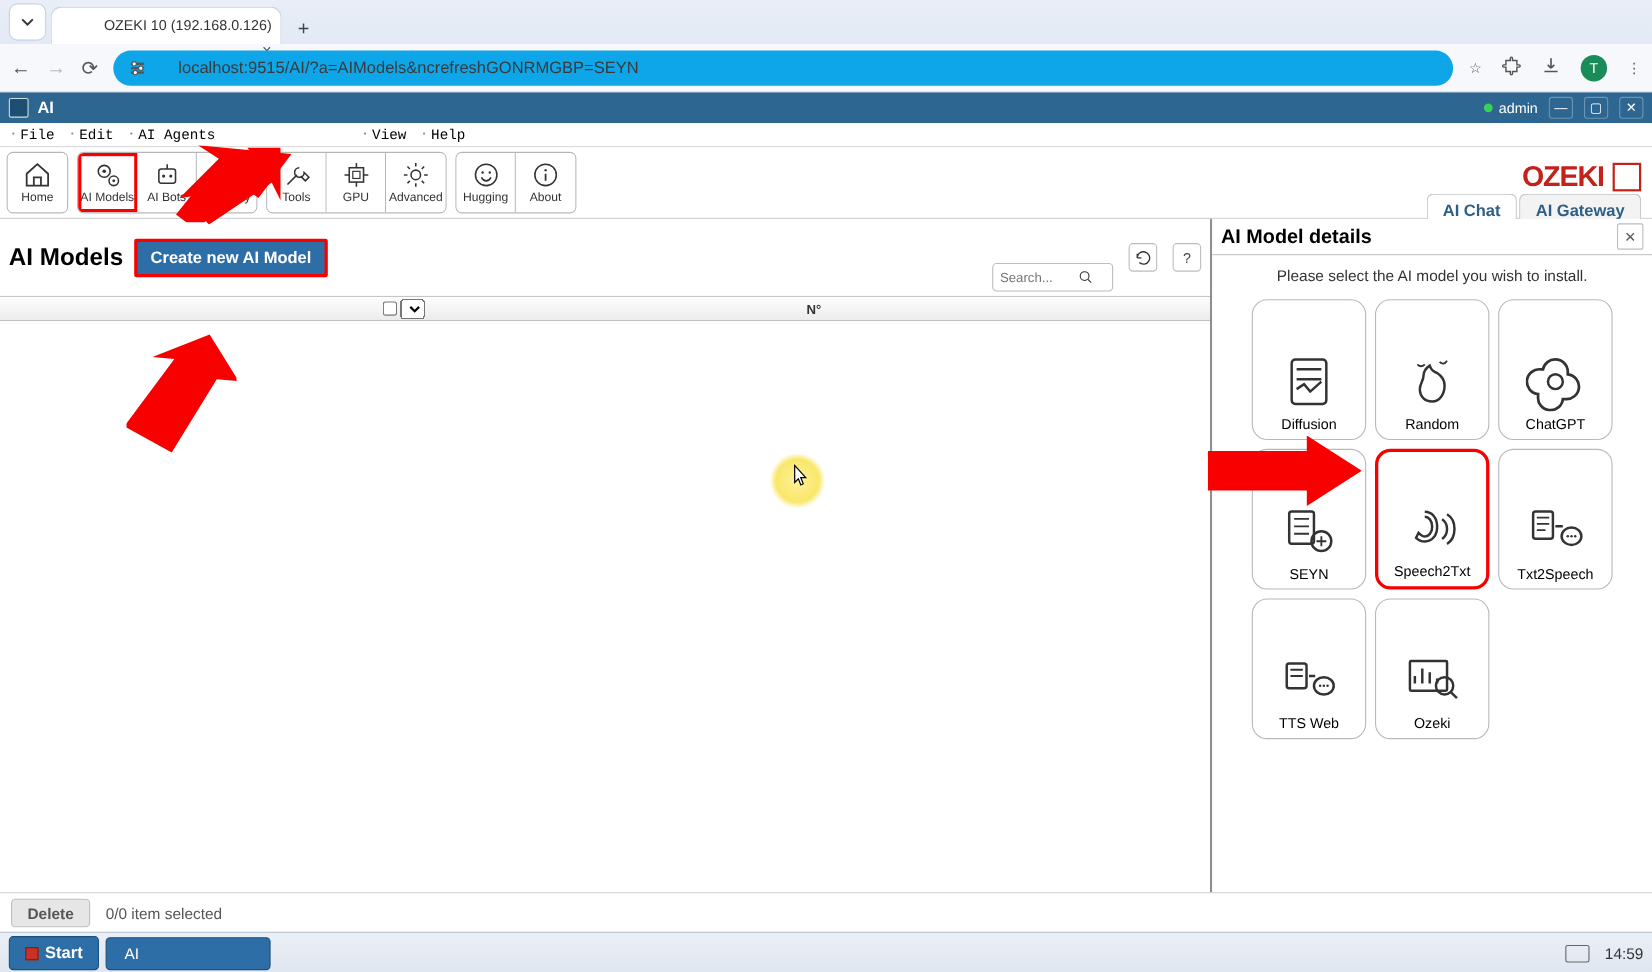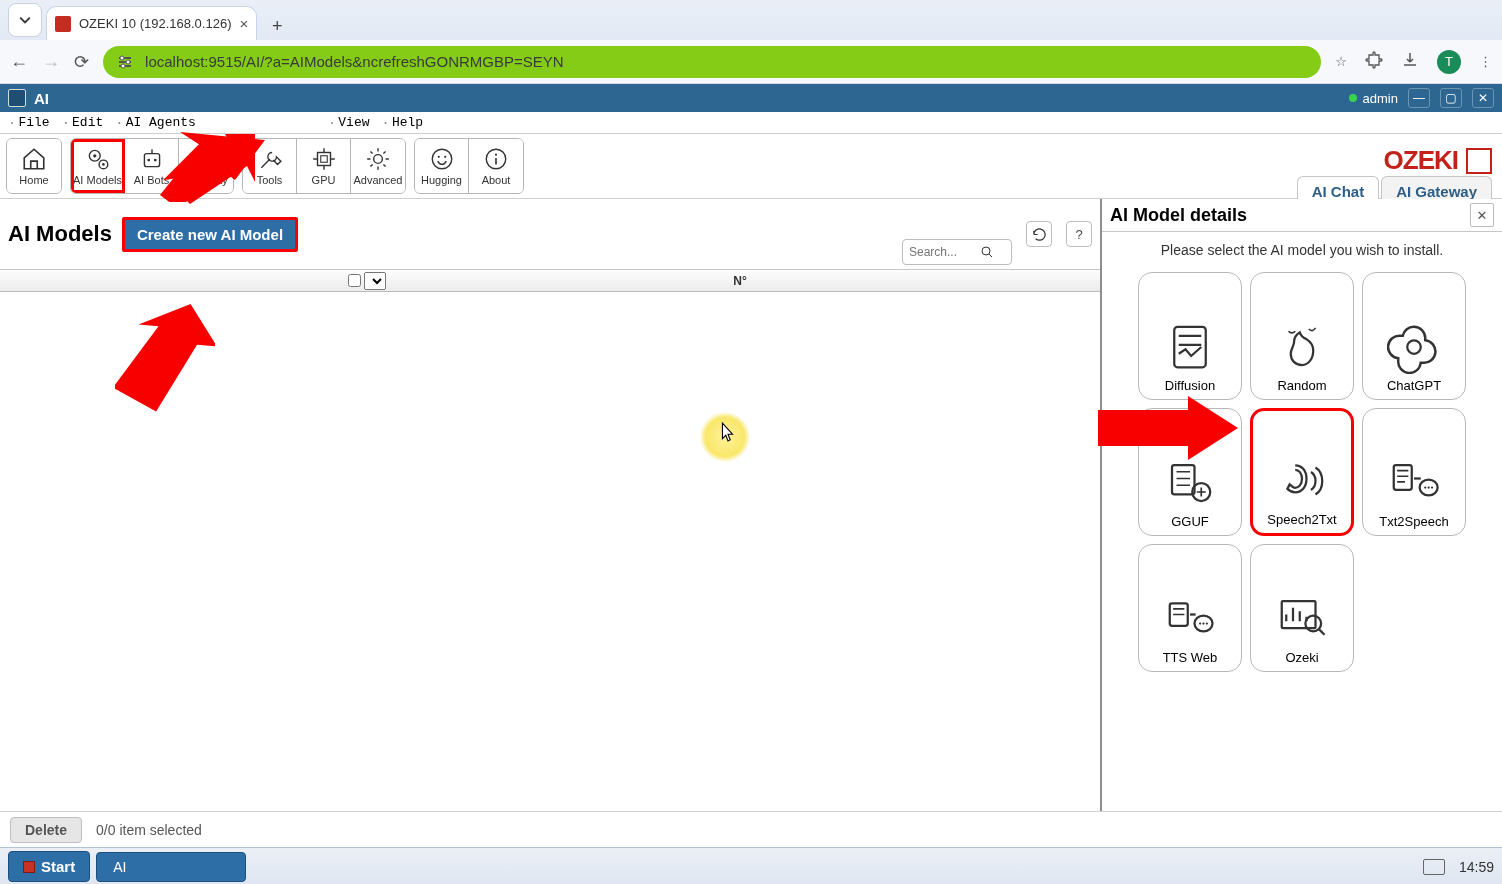--- a/index.html
+++ b/index.html
@@ -6,29 +6,29 @@
   html, body {
     width: 1502px; height: 884px; overflow: hidden;
     font-family: Arial, Helvetica, sans-serif;
     background: #fff;
     font-size: 13px;
   }
 
   
   .browser-chrome { background: linear-gradient(#e9eef7,#e3eaf5); height: 40px; display:flex; align-items:flex-end; padding:0 4px;}
   .tab-dropdown { width:34px; height:34px; border:1px solid #c7d3e3; border-radius:8px; background:#fff; margin:3px 4px; display:flex; align-items:center; justify-content:center;}
-  .tab { display:flex; align-items:center; height:34px; background:#fff; border-radius:10px 10px 0 0; padding:0 8px; gap:8px; min-width:210px; border:1px solid #c8d5e7; border-bottom:none;}
+  .tab { display:flex; align-items:flex-end; height:34px; background:#fff; border-radius:10px 10px 0 0; padding:0 8px; gap:8px; min-width:210px; border:1px solid #c8d5e7; border-bottom:none;flex-direction:column;}
   .favicon { width:16px; height:16px; background:#c52c1f; border-radius:2px; }
   .tab-title { color:#333; font-size:13px;}
   .tab-close { color:#555; font-size:15px; margin-left:auto; }
   .new-tab { width:28px; height:28px; display:flex; align-items:center; justify-content:center; color:#444; margin-left:6px; font-size:18px;}
 
   .addr-bar { height:44px; background:#f6f8fb; display:flex; align-items:center; padding:0 10px; gap:14px; border-bottom:1px solid #d6dde8;}
   .nav-btn { color:#555; font-size:18px; }
-  .url-box { flex:1; background:#84cc16; border-radius:18px; height:32px; display:flex; align-items:center; padding:0 14px; color:#3a3a3a; font-size:15px; gap:12px;}
+  .url-box { flex:1; background:#0ea5e9; border-radius:18px; height:32px; display:flex; align-items:center; padding:0 14px; color:#3a3a3a; font-size:15px; gap:29px;}
   .ext-icons { display:flex; gap:18px; color:#555; align-items:center;}
   .profile-dot { width:24px; height:24px; border-radius:50%; background:#1a8c5a; color:#fff; display:flex; align-items:center; justify-content:center; font-size:13px;}
 
   
   .app-window-bar { background:#2d6690; height:28px; display:flex; align-items:center; color:#fff; padding:0 8px; gap:8px; font-size:15px;}
   .app-window-bar .app-icon { width:18px; height:18px; background:#1e4f72; border:1px solid #cdd; border-radius:2px;}
   .user-ind { margin-left:auto; display:flex; align-items:center; gap:6px; font-size:13px;}
   .green-dot { width:8px; height:8px; border-radius:50%; background:#39d353;}
   .win-ctrl { width:22px; height:20px; border:1px solid #6a95b3; border-radius:3px; display:flex; align-items:center; justify-content:center; margin-left:4px; color:#fff; font-size:12px;}
 
@@ -339,21 +339,21 @@
           </svg>
         <span>ChatGPT</span>
       </div>
       <div class="model-card">
         <svg viewBox="0 0 48 48">
             <rect x="8" y="8" width="20" height="26" rx="2" fill="none" stroke="#333" stroke-width="2"></rect>
             <path d="M12 14h12M12 20h12M12 26h12" stroke="#333" stroke-width="1.5"></path>
             <circle cx="34" cy="32" r="8" fill="none" stroke="#333" stroke-width="2"></circle>
             <path d="M30 32h8M34 28v8" stroke="#333" stroke-width="1.5"></path>
           </svg>
-        <span>GGUF</span>
+        <span>SEYN</span>
       </div>
       <div class="model-card highlight">
         <svg viewBox="0 0 48 48">
             <path d="M18 10c6 0 10 5 10 12s-4 12-10 12c-3 0-5-1-7-3l2-4c2 2 3 3 5 3 3 0 6-3 6-8s-3-8-6-8" fill="none" stroke="#333" stroke-width="2"></path>
             <path d="M32 16c3 2 4 5 4 8s-1 6-4 8M36 12c5 3 6 8 6 12s-1 9-6 12" stroke="#333" fill="none" stroke-width="2"></path>
           </svg>
         <span>Speech2Txt</span>
       </div>
       <div class="model-card">
         <svg viewBox="0 0 48 48">

